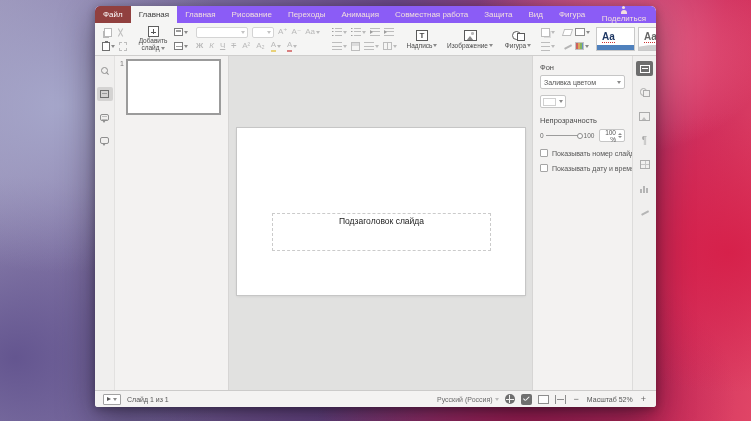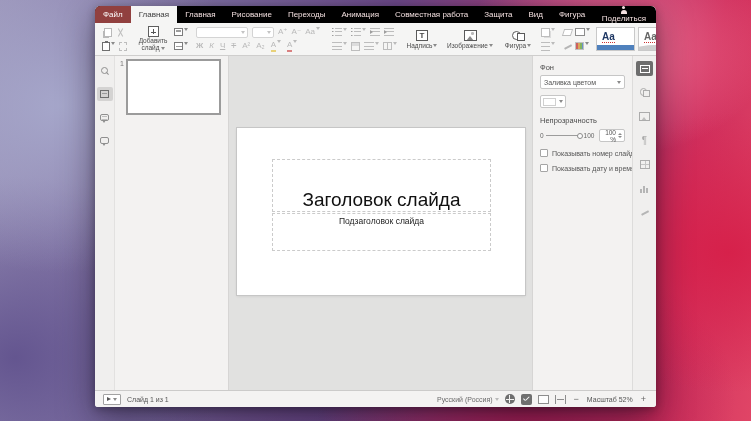--- a/index.html
+++ b/index.html
@@ -16,37 +16,37 @@
       linear-gradient(100deg,#9a93b8 0%,#7c6ba0 28%,#6d4a8a 48%,#a43a78 68%,#d0305e 88%,#e04566 100%);
   }
   .window {
     position:absolute; left:95px; top:6px; width:561px; height:401px;
     background:#f5f5f4; border-radius:5px 5px 3px 3px;
     box-shadow:0 12px 34px rgba(20,10,30,.5), 0 2px 8px rgba(0,0,0,.3);
     overflow:hidden; font-size:8px; color:#444;
   }
   
   .header { position:absolute; left:0; top:0; right:0; height:17px;
-    background:#000000; display:flex; align-items:stretch; border-radius:5px 5px 0 0; }
+    background:#8b5cf6; display:flex; align-items:stretch; border-radius:5px 5px 0 0; }
   .tab { padding:0 8px; display:flex; align-items:center; font-size:8px;
     color:#f2dfdf; white-space:nowrap; cursor:default; }
   .tab.file { background:#91403f; color:#fff; border-radius:5px 0 0 0; }
   .tab.active { background:#f5f5f4; color:#3b3b3b; }
   .header-right { margin-left:auto; display:flex; align-items:center; gap:4px; padding-right:10px; color:#f2dfdf; font-size:8px;flex-direction:column; }
   .ic-person { width:8px; height:8px; position:relative; }
   .ic-person::before { content:""; position:absolute; left:2.5px; top:0; width:3px; height:3px; border-radius:50%; background:#f2dfdf; }
   .ic-person::after { content:""; position:absolute; left:1px; top:3.5px; width:6px; height:4px; border-radius:3px 3px 0 0; background:#f2dfdf; }
   
   .toolbar { position:absolute; left:0; top:17px; right:0; height:33px;
     background:#f5f5f4; border-bottom:1px solid #cfcecd; display:flex; align-items:stretch; padding:2px 3px; }
   .tgroup { display:flex; align-items:center; padding:0 4px; gap:3px; }
   .tsep { width:1px; background:#dddcda; margin:2px 0; }
   .tcol { display:flex; flex-direction:column; justify-content:space-between; height:26px; }
   .trow { display:flex; align-items:center; gap:4px; height:12px; }
-  .tbtn { display:flex; align-items:flex-start; gap:1px; cursor:pointer; }
+  .tbtn { display:flex; align-items:center; gap:1px; cursor:pointer; }
   .chev { width:0; height:0; border-left:2.5px solid transparent; border-right:2.5px solid transparent; border-top:3px solid #8a8a8a; }
   .chev.dim { border-top-color:#bbb; }
   
   .i { display:inline-block; position:relative; }
   .ic-copy { width:8px; height:9px; border:1px solid #b9b9b9; background:#fff; box-shadow:-2px 2px 0 -1px #b9b9b9; margin-left:2px; }
   .ic-cut { width:9px; height:9px; }
   .ic-cut::before,.ic-cut::after { content:""; position:absolute; left:4px; top:0; width:1px; height:9px; background:#bdbdbd; }
   .ic-cut::before { transform:rotate(30deg); } .ic-cut::after { transform:rotate(-30deg); }
   .ic-paste { width:8px; height:9px; border:1px solid #6f6f6f; background:#fff; }
   .ic-paste::before { content:""; position:absolute; left:1.5px; top:-2px; width:3px; height:2px; background:#6f6f6f; }
@@ -426,23 +426,20 @@
         </div>
     </div>
 
     <div class="thumbs">
       <span class="thumb-num">1</span>
       <div class="thumb"></div>
     </div>
 
     <div class="editor">
       <div class="slide">
-        <div class="ph ph-title">
-          <span class="t">Заголовок слайда</span>
-        </div>
         <div class="ph ph-sub">
           <span class="t">Подзаголовок слайда</span>
         </div>
       </div>
     </div>
 
     <div class="rpanel">
       <div class="rp-label">Фон</div>
       <div class="rp-select">
         <span class="v">Заливка цветом</span>

